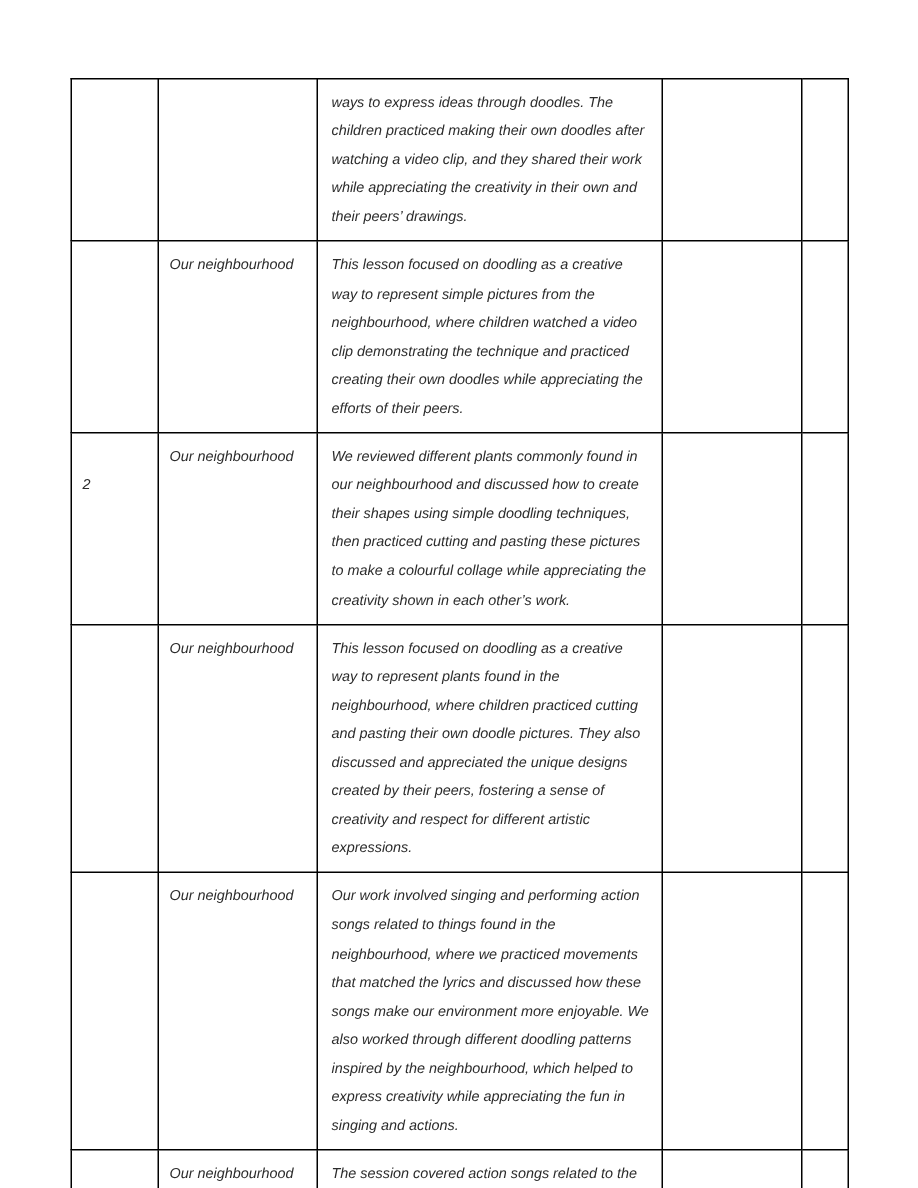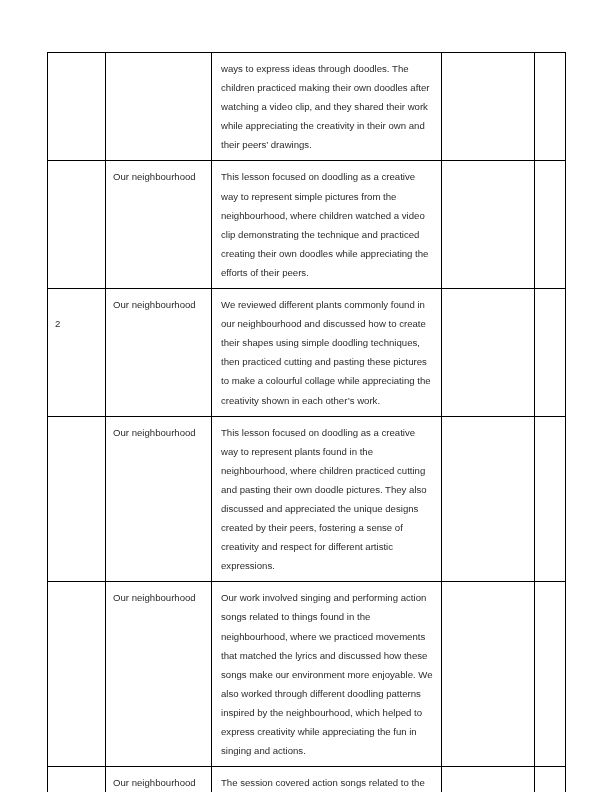--- a/index.html
+++ b/index.html
@@ -12,20 +12,21 @@
     height: 792px;
     font-family: "Liberation Sans", sans-serif;
     -webkit-font-smoothing: antialiased;
   }
   .page {
     position: relative;
     width: 612px;
     height: 792px;
     background: #ffffff;
     overflow: hidden;
+    font-style: italic;
   }
   .scheme-table {
     position: absolute;
     left: 47px;
     top: 52px;
     width: 518px;
     border-collapse: collapse;
     table-layout: fixed;
   }
   .scheme-table td {

